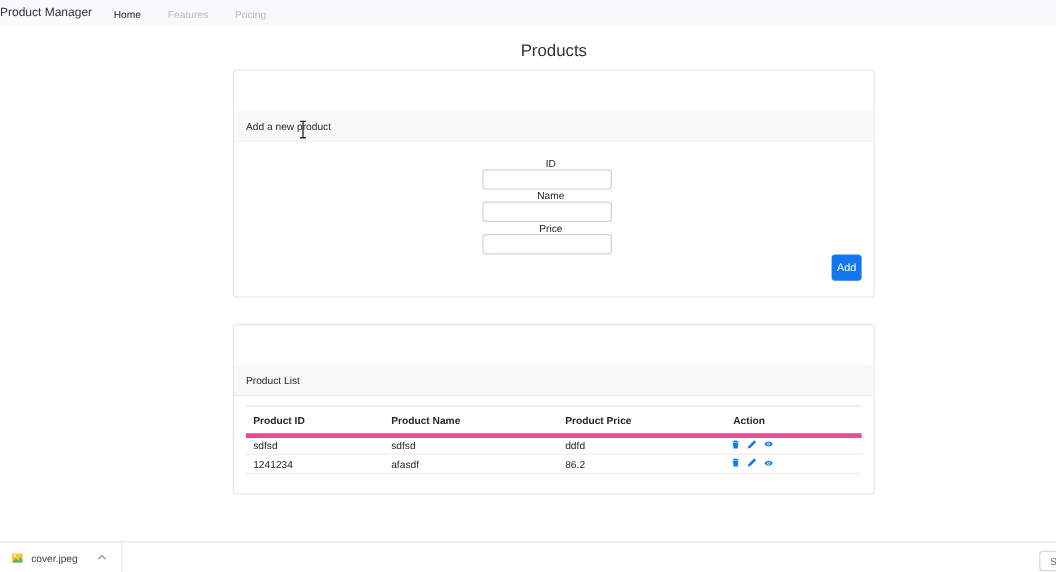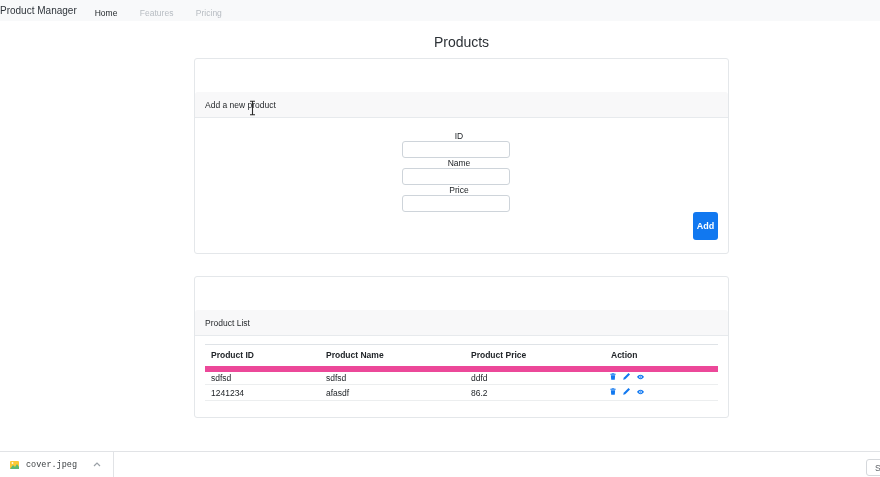--- a/index.html
+++ b/index.html
@@ -33,45 +33,44 @@
 
   
   .form-body { display:flex; align-items:center; padding:13px 10px;flex-direction:column; }
   .field-label { font-size:8.5px; margin-right:5px; color:#212529; }
   .form-control {
     width:108px; height:17px; border:1px solid #ced4da; border-radius:3px;
     font-size:8.5px; padding:0 4px; margin-right:12px; outline:none; color:#212529;
     font-family:"Liberation Sans","DejaVu Sans",sans-serif;
   }
   .btn-add {
-    margin-left:auto; margin-right:0; width:25px; height:28px; border:none;
+    margin-left:auto; margin-right:0; width:25px; height:22px; border:none;
     background:#1178f0; color:#fff; font-size:9px; border-radius:3px; cursor:pointer;
     font-family:"Liberation Sans","DejaVu Sans",sans-serif;
-    font-weight:bold;
   }
 
   
   .table-wrap { padding:8px 10px 16px; }
   table { width:100%; border-collapse:collapse; font-size:8.5px; table-layout:fixed; }
   thead th {
     text-align:left; font-weight:700; height:24px; padding:0 0 0 6px;
-    border-top:1px solid #dfe3e7; border-bottom:6px solid #ec4899; color:#212529;
+    border-top:1px solid #dfe3e7; border-bottom:4px solid #ec4899; color:#212529;
   }
   th.c1 { width:115px; } th.c2 { width:145px; } th.c3 { width:140px; }
   tbody td { height:16px; padding:0 0 0 6px; border-bottom:1px solid #eceeef;margin-top:32px; }
   td.actions { padding-left:4px; }
   .action-group { display:inline-flex; align-items:center; gap:5px; }
   .action-group svg { display:block; cursor:pointer; }
 
   
   .download-bar {
     position:absolute; left:0; bottom:0; width:880px; height:26px; background:#fff;
     border-top:1px solid #e1e3e6; display:flex; align-items:center;
   }
-  .dl-item { display:flex; align-items:center; height:100%; padding:0 12px 0 10px; cursor:pointer;font-family:Liberation Mono, monospace; }
+  .dl-item { display:flex; align-items:center; height:100%; padding:0 12px 0 10px; cursor:pointer; }
   .dl-name { font-size:8.5px; color:#3c4043; margin-left:7px; }
   .dl-caret { margin-left:16px; display:flex; align-items:center; }
   .dl-divider { width:1px; height:25px; background:#e1e3e6; }
   .show-all-btn {
     position:absolute; left:866px; top:7px; height:17px; padding:0 8px;
     border:1px solid #d5d8dc; border-radius:3px; background:#fff; color:#5f6368;
     font-size:8.5px; white-space:nowrap;
     font-family:"Liberation Sans","DejaVu Sans",sans-serif;
   }
 

